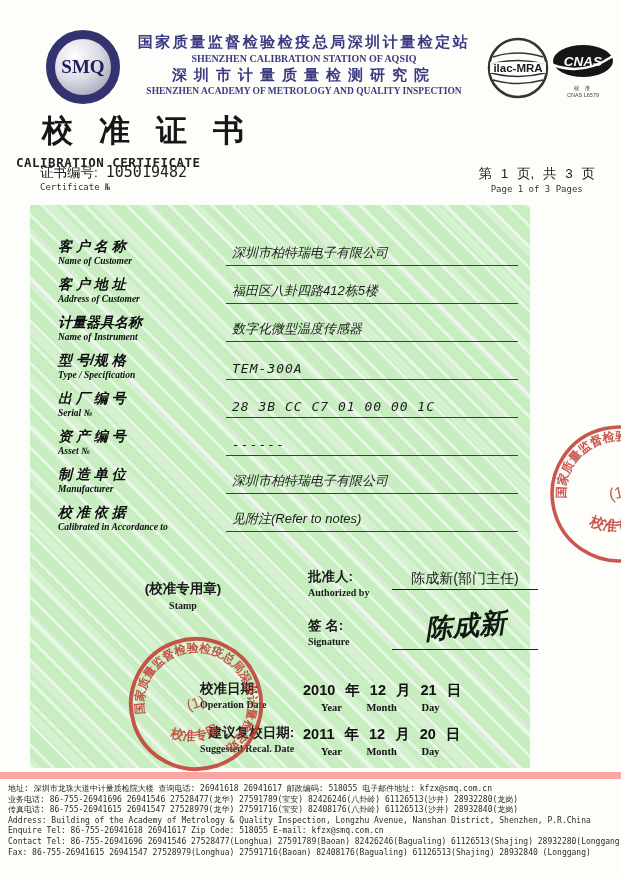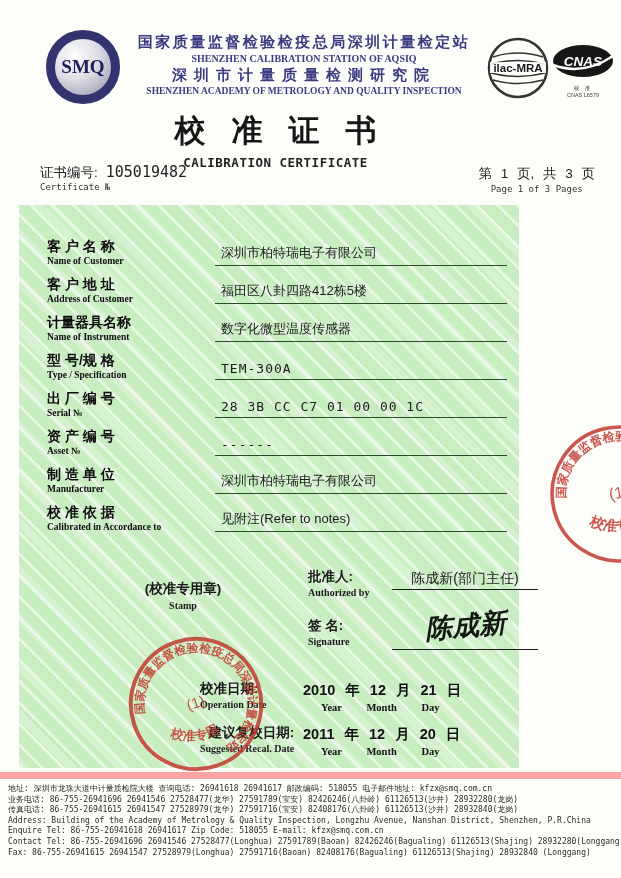--- a/index.html
+++ b/index.html
@@ -20,40 +20,41 @@
   .org-cn-1{ font-size:15px; font-weight:bold; letter-spacing:2.5px; white-space:nowrap; }
   .org-en-1{ font-size:10px; font-weight:bold; font-family:"Liberation Serif",serif; margin-top:1px; }
   .org-cn-2{ font-size:15px; font-weight:bold; letter-spacing:7px; white-space:nowrap; margin-top:2px;text-align:center; }
   .org-en-2{ font-size:9.5px; font-weight:bold; font-family:"Liberation Serif",serif; margin-top:1px; }
   .ilac-logo{ position:absolute; left:487px; top:37px; width:62px; height:62px; }
   .cnas-wrap{ position:absolute; left:551px; top:42px; width:64px; text-align:center; }
   .cnas-sub{ font-size:5.5px; color:#444; margin-top:1px; letter-spacing:2px; }
   .cnas-code{ font-size:5.5px; color:#444; }
 
   
-  .title-block{ position:absolute; left:0; top:110px; width:551px; text-align:center; }
+  .title-block{ position:absolute; left:16px; top:110px; width:551px; }
   .title-cn{ font-size:31px; font-weight:bold; color:#161616; letter-spacing:26px; padding-left:26px; white-space:nowrap; }
   .title-en{ font-family:"DejaVu Sans Mono",monospace; font-size:12.5px; font-weight:bold; color:#222; margin-top:3px; letter-spacing:0.5px; }
 
   
   .cert-no{ position:absolute; left:40px; top:163px; }
   .cert-label{ font-size:13.5px; color:#222; }
   .cert-value{ font-family:"DejaVu Sans Mono",monospace; font-size:15px; margin-left:8px; color:#222; }
   .cert-sub{ font-family:"DejaVu Sans Mono",monospace; font-size:9px; color:#333; }
   .page-info{ position:absolute; right:26px; top:165px; text-align:center; }
   .page-cn{ font-size:13.5px; word-spacing:5px; color:#222; }
   .page-en{ font-family:"DejaVu Sans Mono",monospace; font-size:9px; color:#333; margin-top:1px; }
 
   
   .green-body{
-    position:absolute; left:19px; top:205px; width:500px; height:563px;
+    position:absolute; left:30px; top:205px; width:500px; height:563px;
     background:
       repeating-linear-gradient(45deg, rgba(255,255,255,0.55) 0 3px, rgba(255,255,255,0) 3px 15px),
       repeating-linear-gradient(45deg, rgba(255,255,255,0.25) 0 8px, rgba(255,255,255,0) 8px 34px),
       #c7edc0;
+    font-style: italic;
   }
   .fields{ padding:30px 12px 0 28px; }
   .frow{ display:flex; align-items:flex-end; margin-bottom:7px; min-height:31px; }
   .flab{ width:168px; }
   .flab-cn{ font-size:14px; font-weight:bold; color:#0d0d0d; white-space:nowrap; }
   .flab-en{ font-size:9.5px; font-weight:bold; font-family:"Liberation Serif",serif; color:#0d0d0d; }
   .fval{ flex:1; border-bottom:1.6px solid #2b4d2b; font-size:13px; color:#1c1c1c;
     padding:0 0 3px 6px; white-space:nowrap; }
   .fval.mono{ font-family:"DejaVu Sans Mono",monospace; letter-spacing:1px; }
 

